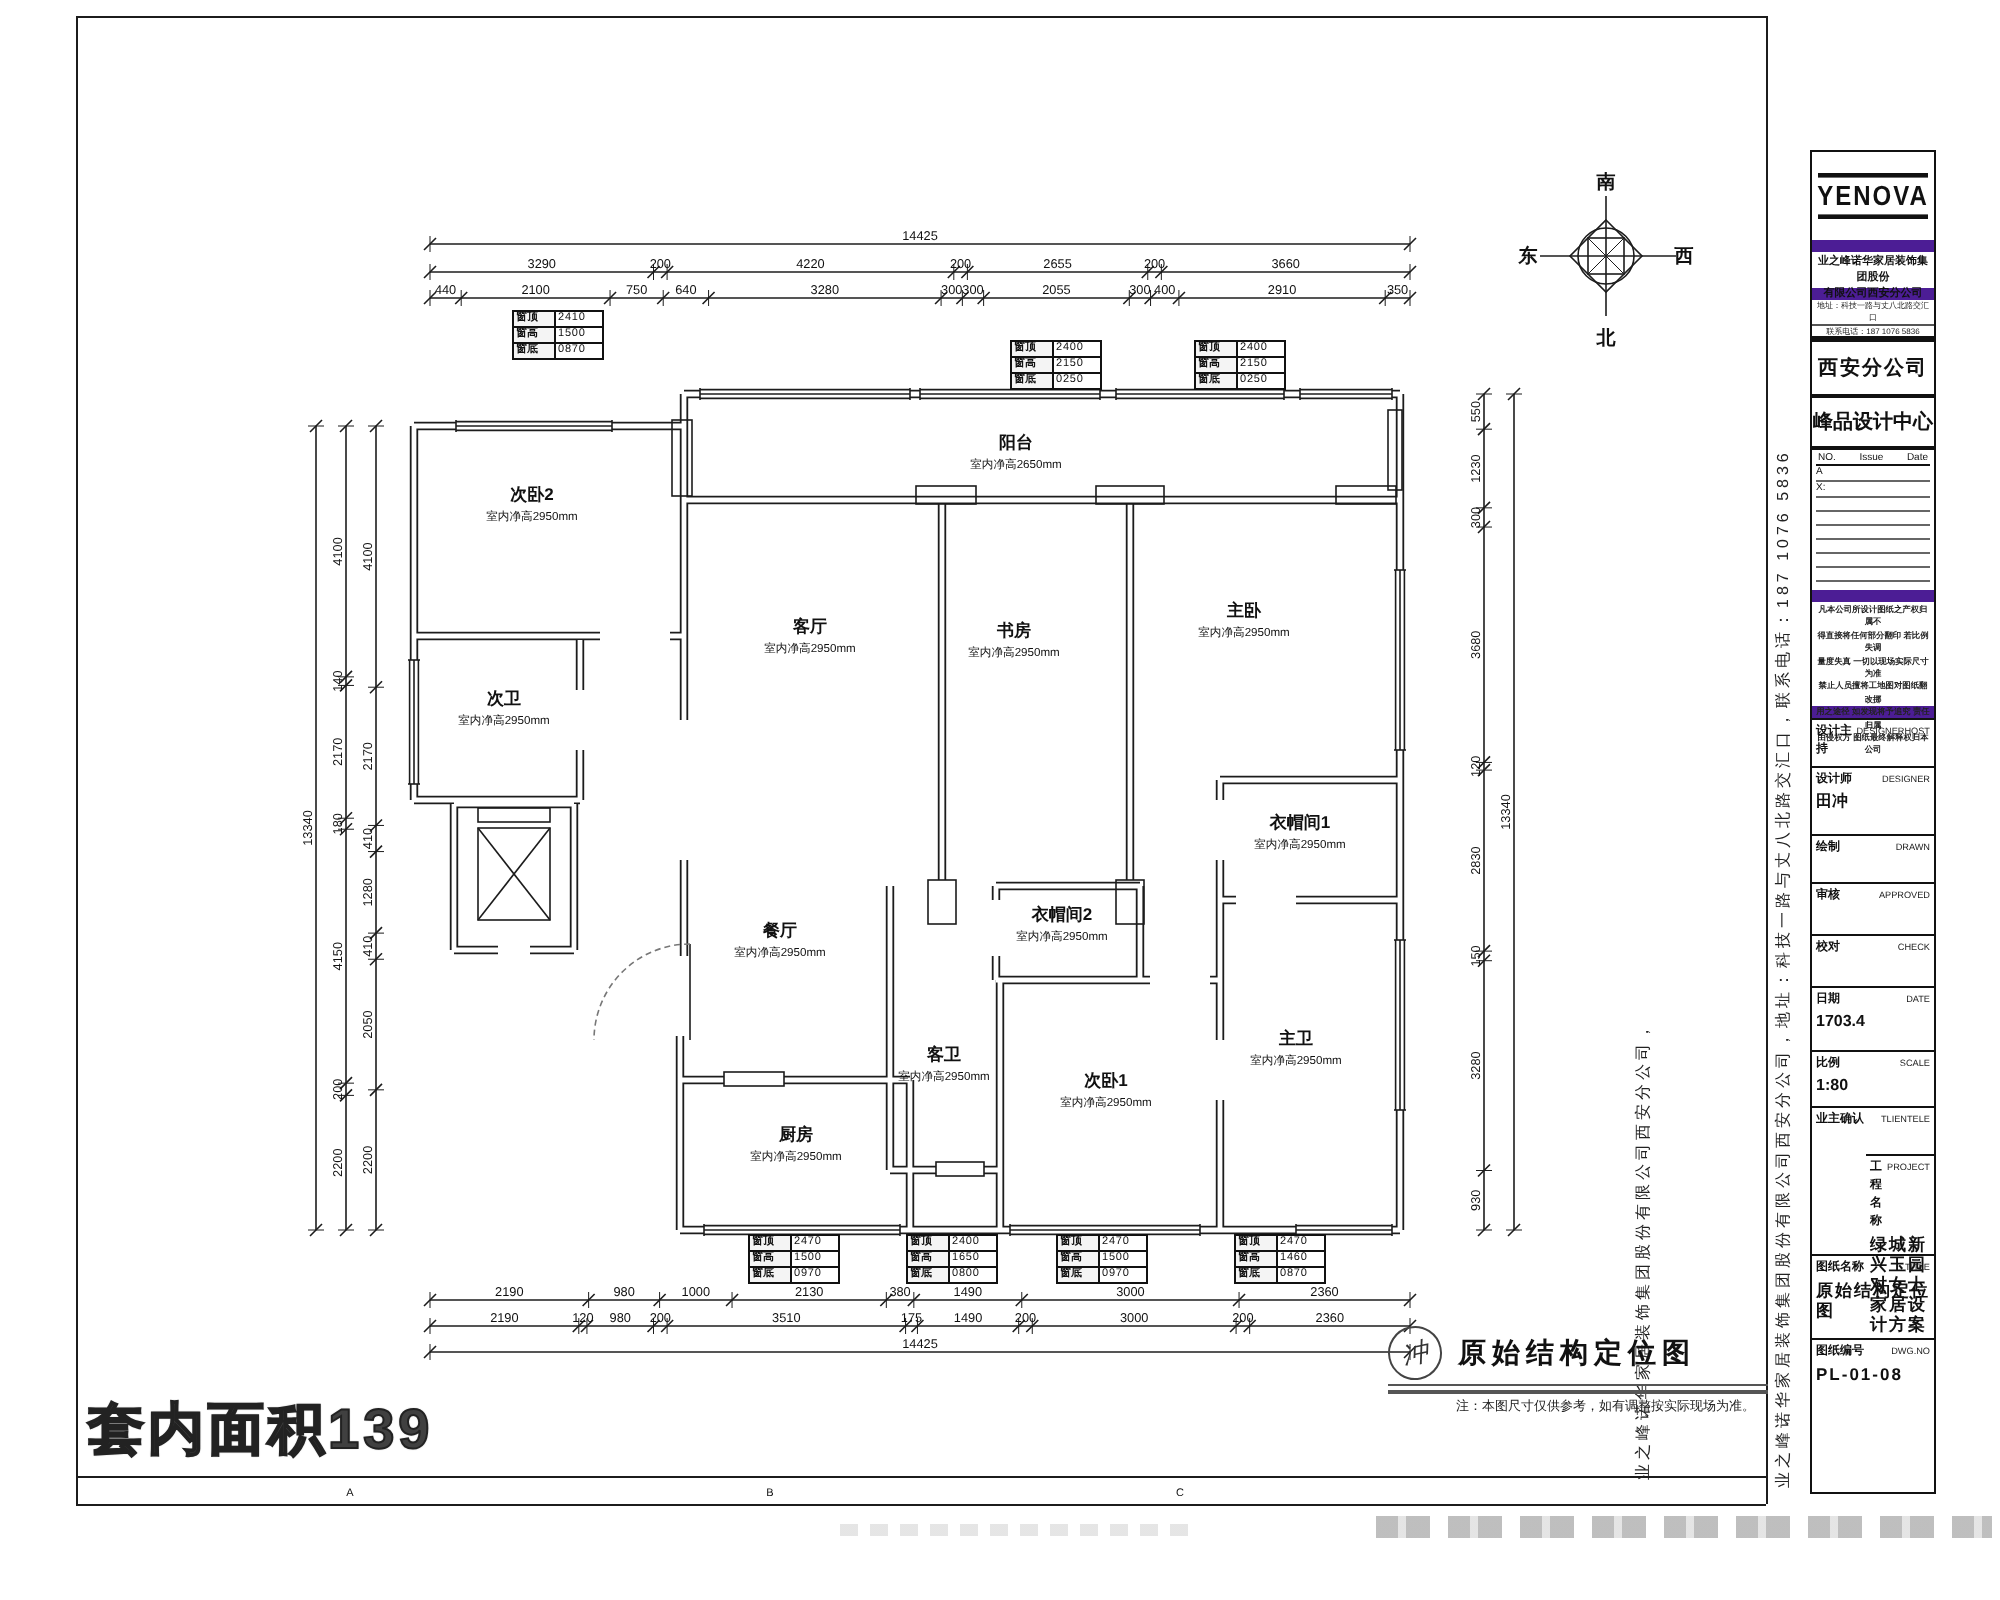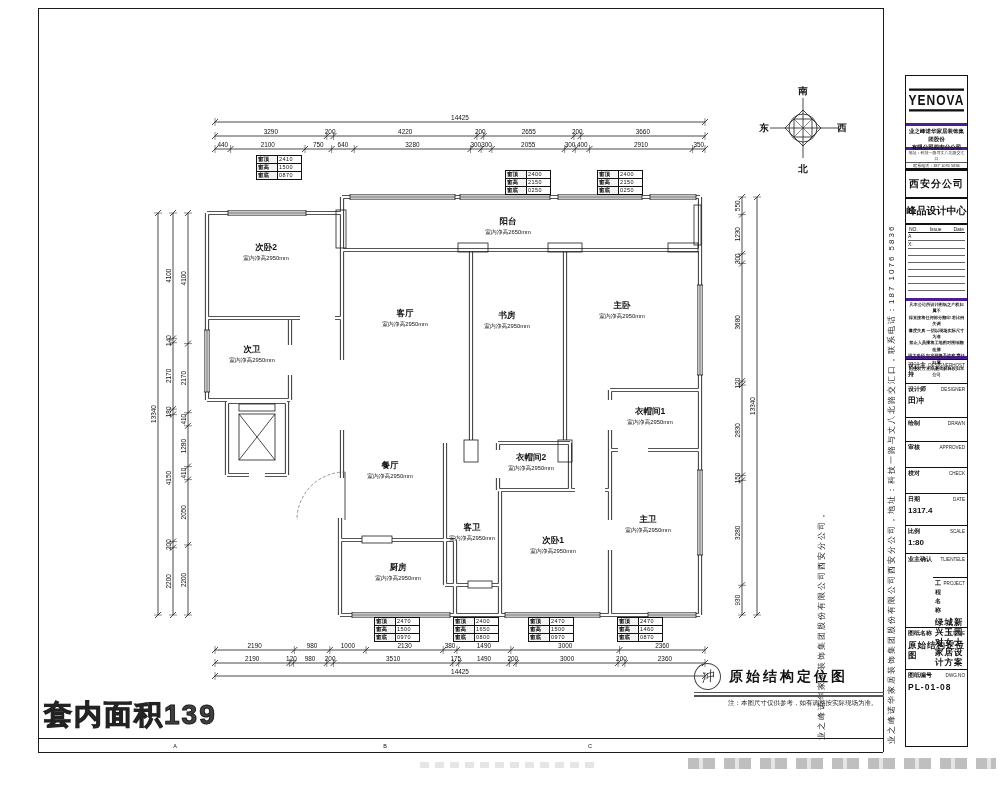--- a/index.html
+++ b/index.html
@@ -43,21 +43,21 @@
      font-size:8px;letter-spacing:2px;white-space:nowrap;color:#222;}
   #side-full{left:886px;top:744px;width:606px;}
   #side-inner{left:816px;top:740px;width:262px;}
 
   
   .frame-line{position:absolute;background:#1c1c1c;}
 
   
   #tb{position:absolute;left:905px;top:75px;width:61px;height:670px;border:1.2px solid #111;
       background:#fff;display:flex;flex-direction:column;font-size:6px;z-index:6;}
-  #tb .sec{border-bottom:3px solid #4c1d95;padding:1px 2px;box-sizing:border-box;}
+  #tb .sec{border-bottom:6px solid #4c1d95;padding:1px 2px;box-sizing:border-box;}
   .tb-logo{height:50px;display:flex;flex-direction:column;align-items:center;justify-content:center;}
   .tb-logo .mark{font-size:12px;font-weight:900;letter-spacing:1px;transform:scaleY(1.15);
       border-top:2px solid #111;border-bottom:2px solid #111;padding:1px 0;}
   .tb-co{height:24px;text-align:center;font-size:5.5px;font-weight:bold;line-height:8px;}
   .tb-contact{height:18px;text-align:center;font-size:4px;line-height:6px;color:#222;
       border-bottom:1px solid #111;}
   .tb-contact div{border-bottom:.5px solid #555;display:inline-block;padding:0 1px;}
   .tb-branch{height:26px;display:flex;align-items:center;justify-content:center;
       font-size:10px;font-weight:bold;letter-spacing:1px;border-top:2px solid #111;border-bottom:2px solid #111;}
   .tb-center{height:24px;display:flex;align-items:center;justify-content:center;
@@ -703,21 +703,21 @@
         <div class="hd">
           <span class="zh">校对</span>
           <span class="en">CHECK</span>
         </div>
       </div>
       <div class="fld" style="height: 32px;">
         <div class="hd">
           <span class="zh">日期</span>
           <span class="en">DATE</span>
         </div>
-        <div class="val">1317.4</div>
+        <div class="val">1703.4</div>
       </div>
       <div class="fld" style="height: 28px;">
         <div class="hd">
           <span class="zh">比例</span>
           <span class="en">SCALE</span>
         </div>
         <div class="val">1:80</div>
       </div>
       <div class="fld" style="height: 24px;">
         <div class="hd">

